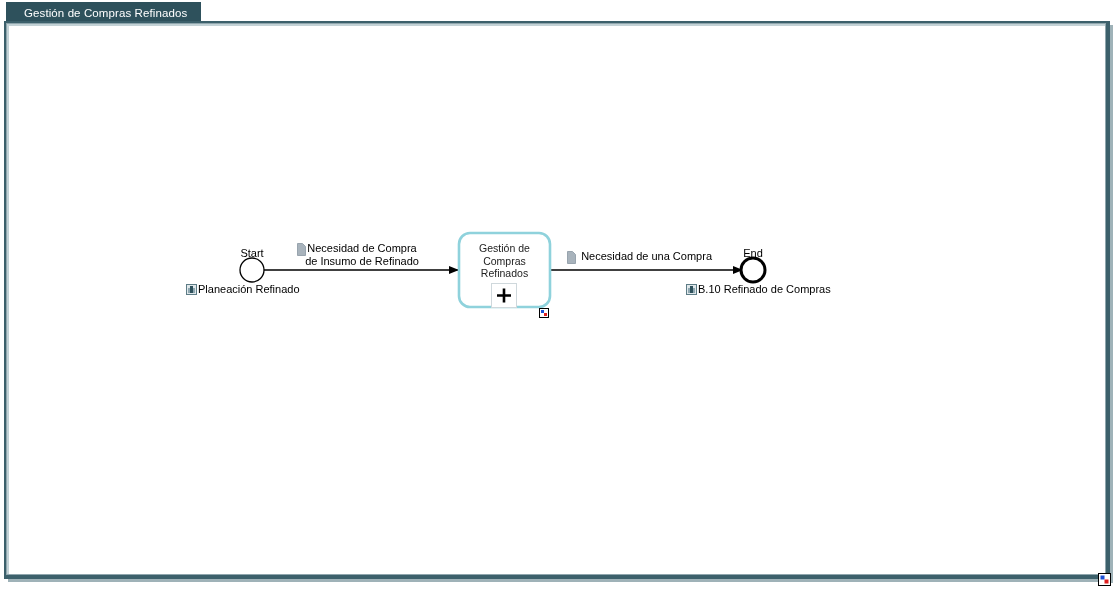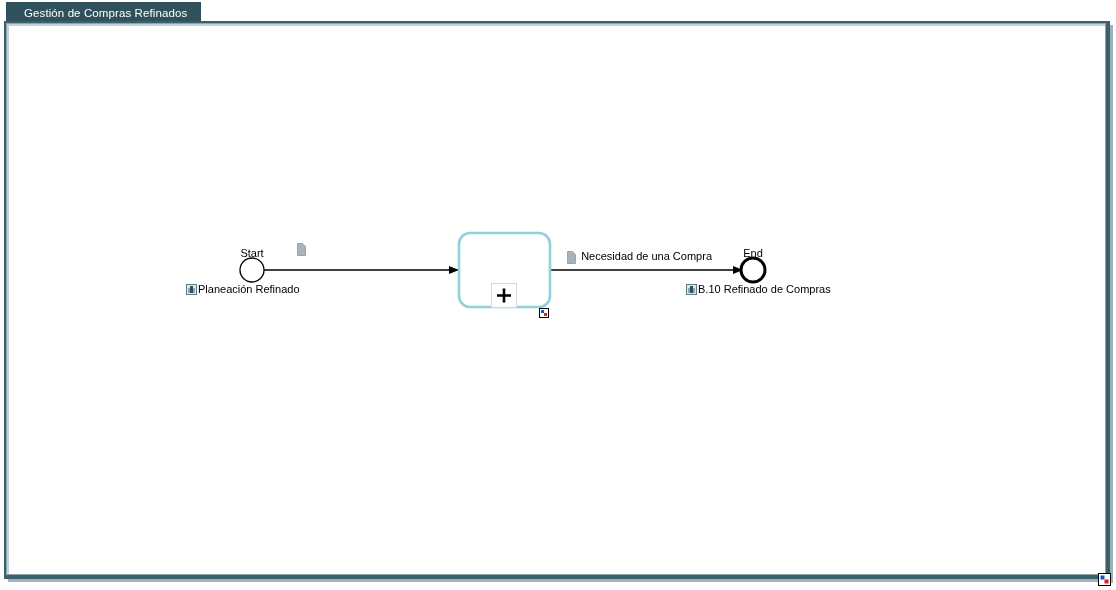--- a/index.html
+++ b/index.html
@@ -190,21 +190,26 @@
         <rect x="4" y="2" width="3" height="7" fill="#2e515c"></rect>
       </svg>
     </div>
     <div class="lbl" style="left:186px; top:283px;">Planeación Refinado</div>
 
     <div class="icon-inline" style="left:285px; top:243px;">
       <svg width="9" height="13" viewBox="0 0 9 13">
         <path d="M0.5,0.5 H5.5 L8.5,3.5 V12.5 H0.5 Z" fill="#a8b3bc" stroke="#98a4ae" stroke-width="1"></path>
       </svg>
     </div>
-
+    <div class="flow-label" style="left:288px; top:242px; width:124px;">Necesidad de Compra
+de Insumo de Refinado</div>
+
+    <div class="node-label" style="left:451px; top:242px; width:83px;">Gestión de
+Compras
+Refinados</div>
 
     <div class="icon-inline" style="left:527px; top:308px;">
       <svg width="10" height="10" viewBox="0 0 10 10">
         <rect x="0.5" y="0.5" width="9" height="9" fill="#ffffff" stroke="#000000" stroke-width="1"></rect>
         <rect x="2" y="2" width="3" height="3" fill="#1a4fd6"></rect>
         <rect x="5" y="5" width="3" height="3" fill="#e02020"></rect>
       </svg>
     </div>
 
     <div class="icon-inline" style="left:555px; top:251px;">

